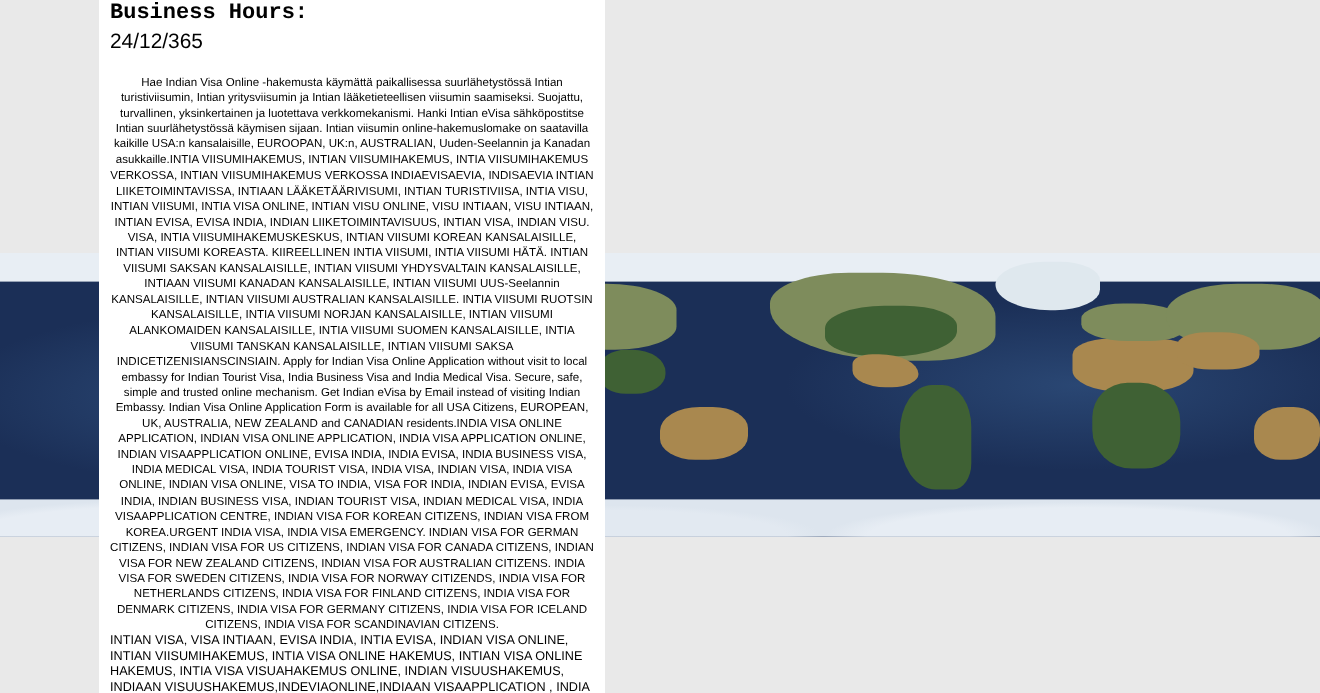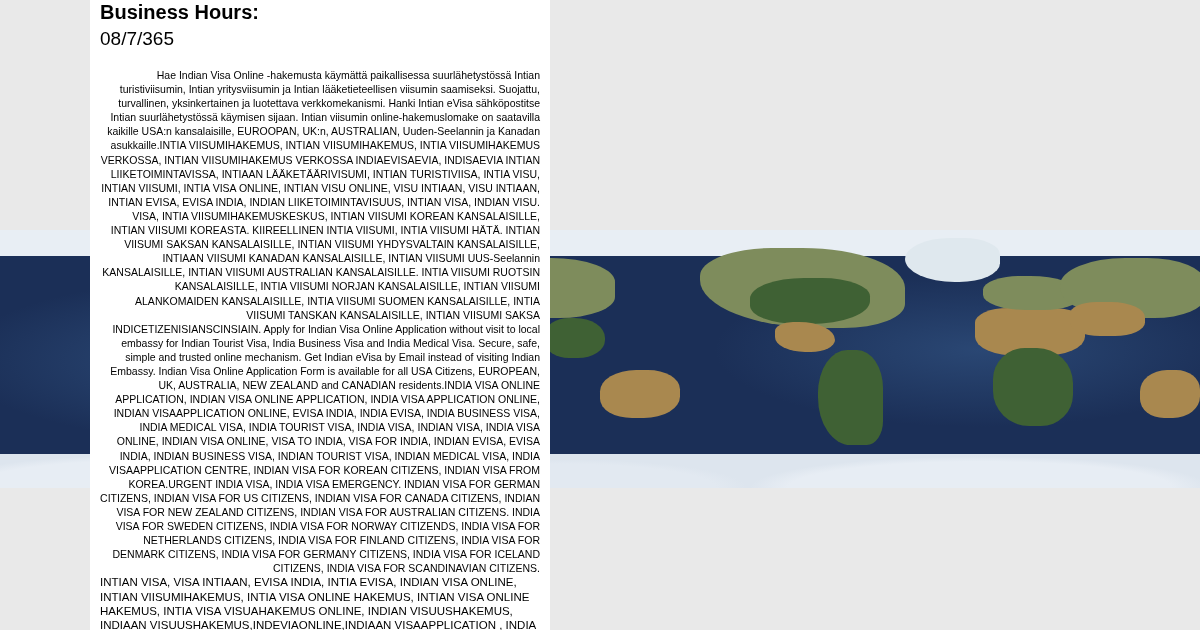--- a/index.html
+++ b/index.html
@@ -88,35 +88,35 @@
   }
   .article-inner { padding: 0 0 0 0; }
 
   h2.section-title {
     font-size: 20px;
     font-weight: bold;
     color: #000;
     margin: 0;
     padding: 0;
     line-height: 24px;
-    font-family: Liberation Sans, sans-serif;
+    font-family: Liberation Mono, monospace;
   }
   .hours-value {
     font-size: 19px;
     color: #000;
     margin: 3px 0 18px 0;
     line-height: 23px;
   }
   .desc-title { margin-top: 0; margin-bottom: 10px; }
   p.body-text {
     font-size: 10.5px;
     line-height: 14.1px;
     color: #000;
     margin: 0;
-    text-align: right;
+    text-align: center;
     word-spacing: 0px;
   }
   .keywords-title {
     margin-top: 18px;
     margin-bottom: 8px;
   }
   p.keywords-text {
     font-size: 11.5px;
     line-height: 14.3px;
     color: #000;
@@ -180,19 +180,19 @@
   <div class="ice-south"></div>
 </div>
 
 <div class="left-gutter"></div>
 <div class="right-gutter-top"></div>
 <div class="overlay-tint"></div>
 
 <div class="article">
   <div class="article-inner">
     <h2 class="section-title">Business Hours:</h2>
-    <div class="hours-value">08/7/365</div>
+    <div class="hours-value">24/12/365</div>
 
     <p class="body-text">Hae Indian Visa Online -hakemusta käymättä paikallisessa suurlähetystössä Intian turistiviisumin, Intian yritysviisumin ja Intian lääketieteellisen viisumin saamiseksi. Suojattu, turvallinen, yksinkertainen ja luotettava verkkomekanismi. Hanki Intian eVisa sähköpostitse Intian suurlähetystössä käymisen sijaan. Intian viisumin online-hakemuslomake on saatavilla kaikille USA:n kansalaisille, EUROOPAN, UK:n, AUSTRALIAN, Uuden-Seelannin ja Kanadan asukkaille.INTIA VIISUMIHAKEMUS, INTIAN VIISUMIHAKEMUS, INTIA VIISUMIHAKEMUS VERKOSSA, INTIAN VIISUMIHAKEMUS VERKOSSA INDIAEVISAEVIA, INDISAEVIA INTIAN LIIKETOIMINTAVISSA, INTIAAN LÄÄKETÄÄRIVISUMI, INTIAN TURISTIVIISA, INTIA VISU, INTIAN VIISUMI, INTIA VISA ONLINE, INTIAN VISU ONLINE, VISU INTIAAN, VISU INTIAAN, INTIAN EVISA, EVISA INDIA, INDIAN LIIKETOIMINTAVISUUS, INTIAN VISA, INDIAN VISU. VISA, INTIA VIISUMIHAKEMUSKESKUS, INTIAN VIISUMI KOREAN KANSALAISILLE, INTIAN VIISUMI KOREASTA. KIIREELLINEN INTIA VIISUMI, INTIA VIISUMI HÄTÄ. INTIAN VIISUMI SAKSAN KANSALAISILLE, INTIAN VIISUMI YHDYSVALTAIN KANSALAISILLE, INTIAAN VIISUMI KANADAN KANSALAISILLE, INTIAN VIISUMI UUS-Seelannin KANSALAISILLE, INTIAN VIISUMI AUSTRALIAN KANSALAISILLE. INTIA VIISUMI RUOTSIN KANSALAISILLE, INTIA VIISUMI NORJAN KANSALAISILLE, INTIAN VIISUMI ALANKOMAIDEN KANSALAISILLE, INTIA VIISUMI SUOMEN KANSALAISILLE, INTIA VIISUMI TANSKAN KANSALAISILLE, INTIAN VIISUMI SAKSA INDICETIZENISIANSCINSIAIN. Apply for Indian Visa Online Application without visit to local embassy for Indian Tourist Visa, India Business Visa and India Medical Visa. Secure, safe, simple and trusted online mechanism. Get Indian eVisa by Email instead of visiting Indian Embassy. Indian Visa Online Application Form is available for all USA Citizens, EUROPEAN, UK, AUSTRALIA, NEW ZEALAND and CANADIAN residents.INDIA VISA ONLINE APPLICATION, INDIAN VISA ONLINE APPLICATION, INDIA VISA APPLICATION ONLINE, INDIAN VISAAPPLICATION ONLINE, EVISA INDIA, INDIA EVISA, INDIA BUSINESS VISA, INDIA MEDICAL VISA, INDIA TOURIST VISA, INDIA VISA, INDIAN VISA, INDIA VISA ONLINE, INDIAN VISA ONLINE, VISA TO INDIA, VISA FOR INDIA, INDIAN EVISA, EVISA INDIA, INDIAN BUSINESS VISA, INDIAN TOURIST VISA, INDIAN MEDICAL VISA, INDIA VISAAPPLICATION CENTRE, INDIAN VISA FOR KOREAN CITIZENS, INDIAN VISA FROM KOREA.URGENT INDIA VISA, INDIA VISA EMERGENCY. INDIAN VISA FOR GERMAN CITIZENS, INDIAN VISA FOR US CITIZENS, INDIAN VISA FOR CANADA CITIZENS, INDIAN VISA FOR NEW ZEALAND CITIZENS, INDIAN VISA FOR AUSTRALIAN CITIZENS. INDIA VISA FOR SWEDEN CITIZENS, INDIA VISA FOR NORWAY CITIZENDS, INDIA VISA FOR NETHERLANDS CITIZENS, INDIA VISA FOR FINLAND CITIZENS, INDIA VISA FOR DENMARK CITIZENS, INDIA VISA FOR GERMANY CITIZENS, INDIA VISA FOR ICELAND CITIZENS, INDIA VISA FOR SCANDINAVIAN CITIZENS.</p>
 
     <p class="keywords-text">INTIAN VISA, VISA INTIAAN, EVISA INDIA, INTIA EVISA, INDIAN VISA ONLINE, INTIAN VIISUMIHAKEMUS, INTIA VISA ONLINE HAKEMUS, INTIAN VISA ONLINE HAKEMUS, INTIA VISA VISUAHAKEMUS ONLINE, INDIAN VISUUSHAKEMUS, INDIAAN VISUUSHAKEMUS,INDEVIAONLINE,INDIAAN VISAAPPLICATION , INDIA MEDICAL VISA, INTIA TURISTIVISSA, INTIA VISU, INTIAN VISU, INTIA VISU ONLINE, INTIAN VISA ONLINE, VISU INTIAAN, VISU INTIAAN, INTIAN EVISA, EVISA INTIA, INTIAN BUSINESS</p>
   </div>
 </div>
 
 </body></html>

